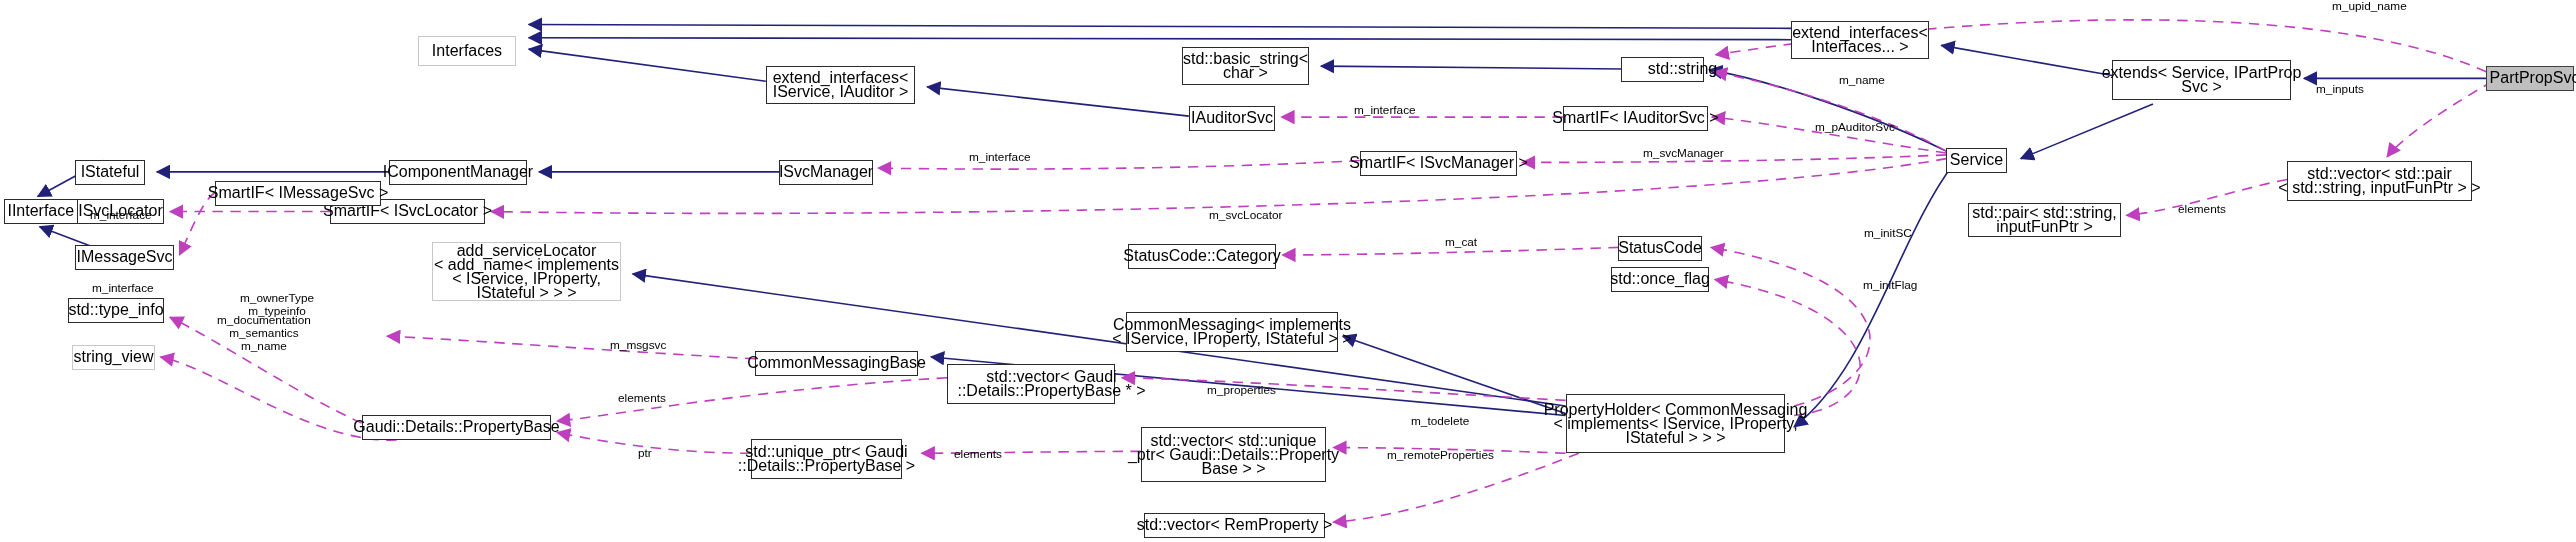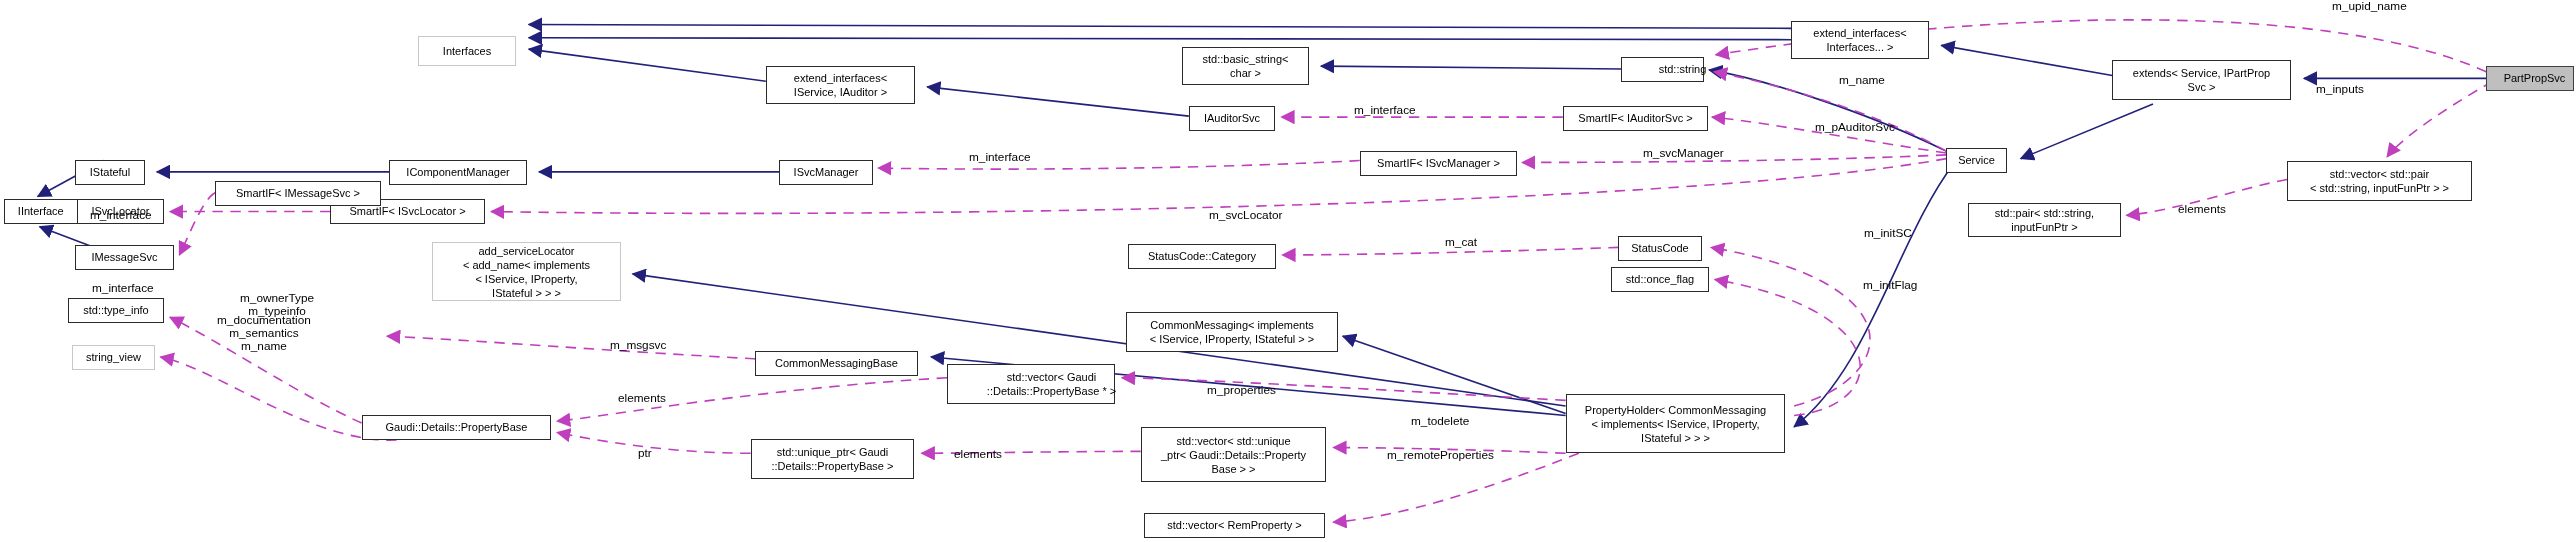--- a/index.html
+++ b/index.html
@@ -20,21 +20,21 @@
     width: 2576px;
     height: 543px;
     pointer-events: none;
   }
   .node {
     position: absolute;
     box-sizing: border-box;
     border: 0.9px solid #2b2b2b;
     background: #ffffff;
     color: #000000;
-    font-size: 11px;
+    font-size: 16px;
     line-height: 14px;
     text-align: center;
     display: flex;
     align-items: center;
     justify-content: center;
     white-space: pre;
     letter-spacing: 0px;
   }
   .node.greyborder {
     border: 0.9px solid #c8c8c8;
@@ -195,21 +195,21 @@
 &lt; IService, IProperty, IStateful &gt; &gt;</div>
       <div class="node" style="left: 1566px; top: 394px; width: 219px; height: 59px;">PropertyHolder&lt; CommonMessaging
 &lt; implements&lt; IService, IProperty,
 IStateful &gt; &gt; &gt;</div>
       <div class="node" style="left: 68px; top: 298px; width: 96px; height: 24.6px;">std::type_info</div>
       <div class="node" style="left: 755px; top: 351px; width: 163px; height: 24.6px;">CommonMessagingBase</div>
       <div class="node" style="left: 947px; top: 364px; width: 168px; height: 40px; padding-left: 41px;">std::vector&lt; Gaudi
 ::Details::PropertyBase * &gt;</div>
       <div class="node greyborder" style="left: 72px; top: 345px; width: 83px; height: 24.6px;">string_view</div>
       <div class="node" style="left: 362px; top: 415px; width: 189px; height: 24.6px;">Gaudi::Details::PropertyBase</div>
-      <div class="node" style="left: 751px; top: 439px; width: 163px; height: 40px;">std::unique_ptr&lt; Gaudi
+      <div class="node" style="left: 751px; top: 439px; width: 151px; height: 40px;">std::unique_ptr&lt; Gaudi
 ::Details::PropertyBase &gt;</div>
       <div class="node" style="left: 1141px; top: 427px; width: 185px; height: 55px;">std::vector&lt; std::unique
 _ptr&lt; Gaudi::Details::Property
 Base &gt; &gt;</div>
       <div class="node" style="left: 1144px; top: 513px; width: 181px; height: 24.6px;">std::vector&lt; RemProperty &gt;</div>
     </div>
   <div id="label-layer">
       <div class="edgelabel" style="left: 2332px; top: 0px;">m_upid_name</div>
       <div class="edgelabel" style="left: 2316px; top: 83px;">m_inputs</div>
       <div class="edgelabel" style="left: 1839px; top: 74px;">m_name</div>

